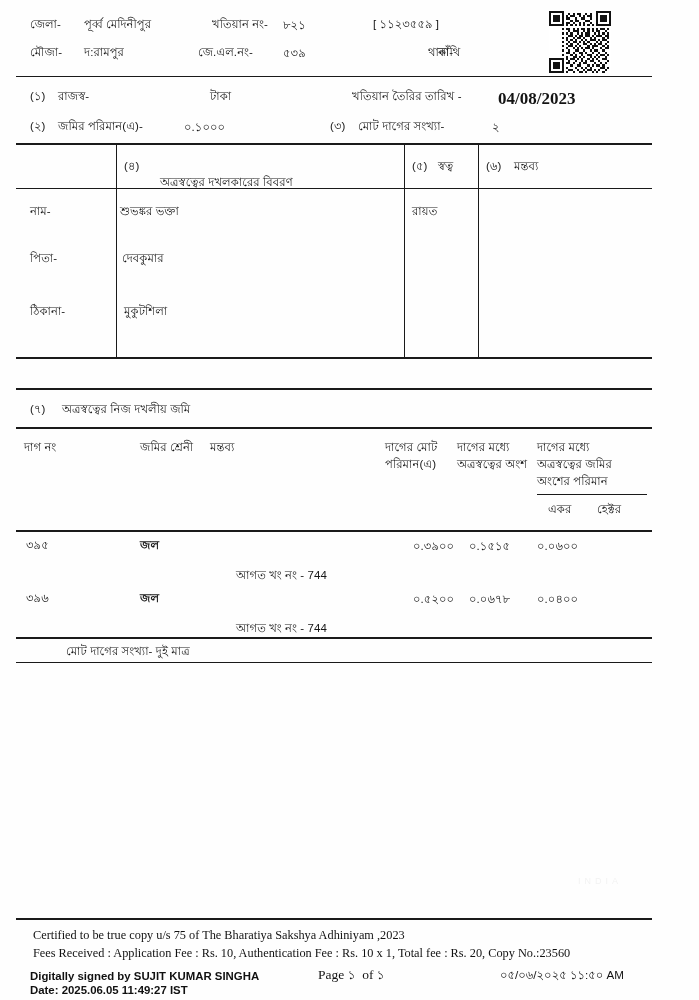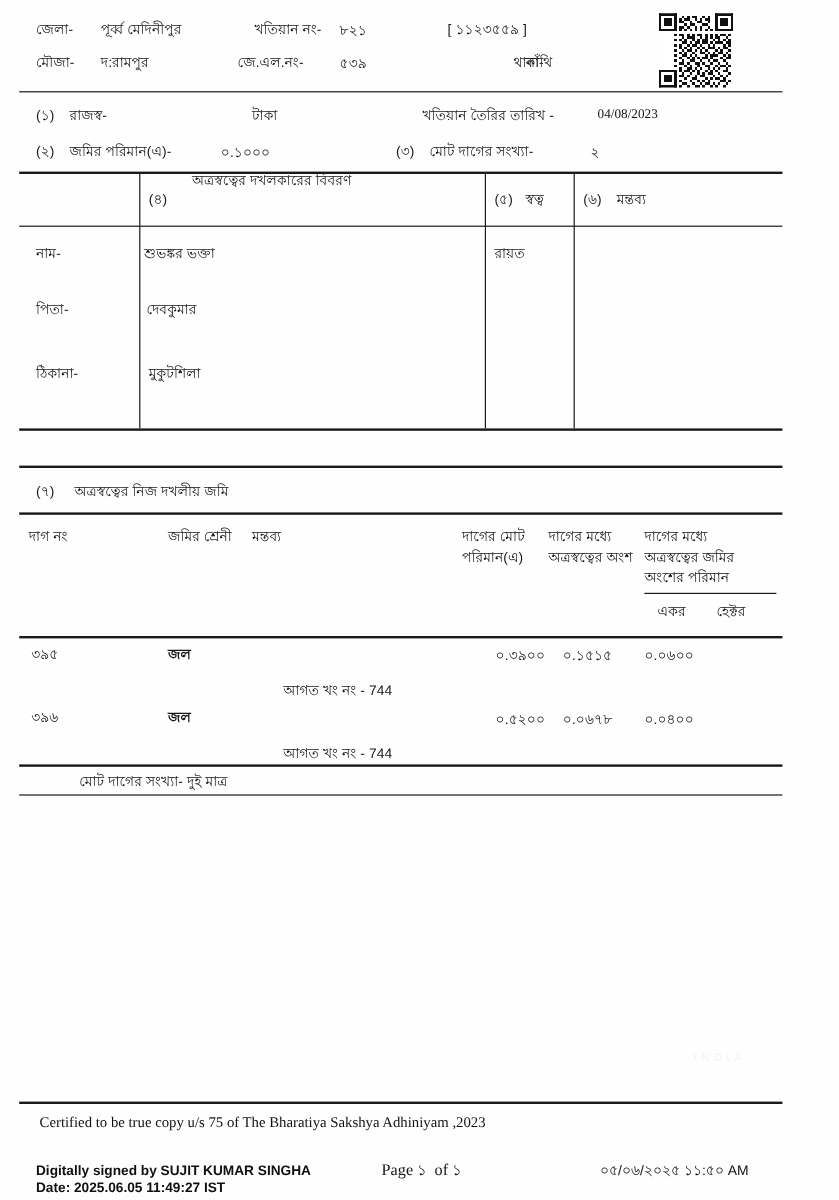--- a/index.html
+++ b/index.html
@@ -86,21 +86,21 @@
 
   #r2-num        { left: 30px;  top: 118px; }
   #r2-label      { left: 58px;  top: 118px; }
   #r2-val        { left: 184px; top: 119px; }
   #r3-num        { left: 330px; top: 118px; }
   #r3-label      { left: 358px; top: 118px; }
   #r3-val        { left: 492px; top: 119px; }
 
   
   #th4-num   { left: 124px; top: 158px; }
-  #th4-txt   { left: 160px; top: 142px; }
+  #th4-txt   { left: 160px; top: 174px; }
   #th5-num   { left: 412px; top: 158px; }
   #th5-txt   { left: 438px; top: 158px; }
   #th6-num   { left: 486px; top: 158px; }
   #th6-txt   { left: 514px; top: 158px; }
 
   #oc-l1 { left: 30px;  top: 203px; }
   #oc-v1 { left: 120px; top: 203px; }
   #oc-l2 { left: 30px;  top: 250px; }
   #oc-v2 { left: 122px; top: 250px; }
   #oc-l3 { left: 30px;  top: 303px; }
@@ -456,21 +456,21 @@
       </g>
     </svg>
   </div>
 
   <div class="hr thin" style="top:76px;"></div>
 
   <div class="abs bn" id="r1-num">(১)</div>
   <div class="abs bn" id="r1-label">রাজস্ব-</div>
   <div class="abs bn" id="r1-unit">টাকা</div>
   <div class="abs bn" id="r1-datelabel">খতিয়ান তৈরির তারিখ  -</div>
-  <div class="abs lat" id="r1-dateval" style="font-size:11px;">04/08/2023</div>
+  <div class="abs lat" id="r1-dateval" style="font-size:17px;font-weight:bold;">04/08/2023</div>
 
   <div class="abs bn" id="r2-num">(২)</div>
   <div class="abs bn" id="r2-label">জমির পরিমান(এ)-</div>
   <div class="abs bn" id="r2-val">০.১০০০</div>
   <div class="abs bn" id="r3-num">(৩)</div>
   <div class="abs bn" id="r3-label">মোট দাগের সংখ্যা-</div>
   <div class="abs bn" id="r3-val">২</div>
 
   <div class="hr thick" style="top:143px;"></div>
   <div class="hr thin" style="top:188px;"></div>
@@ -535,20 +535,21 @@
   <div class="abs bn" id="total-dag">মোট  দাগের   সংখ্যা-  দুই  মাত্র</div>
   <div class="hr thin" style="top:662px;"></div>
 
   <div class="watermark">
     <div class="wm-sub">INDIA</div>
   </div>
 
   <div class="hr thick" style="top:918px;"></div>
 
   <div class="footer-line" id="ft-cert">Certified to be true copy u/s 75 of The Bharatiya Sakshya Adhiniyam ,2023</div>
+  <div class="footer-line" id="ft-fees">Fees Received : Application Fee : Rs. 10, Authentication Fee : Rs. 10 x 1, Total fee : Rs. 20, Copy No.:23560</div>
 
   <div id="ft-sign1">Digitally signed by SUJIT KUMAR SINGHA</div>
   <div id="ft-sign2">Date: 2025.06.05 11:49:27 IST</div>
 
   <div id="ft-page">
     <span>Page</span>
     <span class="bnum">১</span>
     &nbsp;<span>of</span>
     <span class="bnum">১</span>
   </div>

